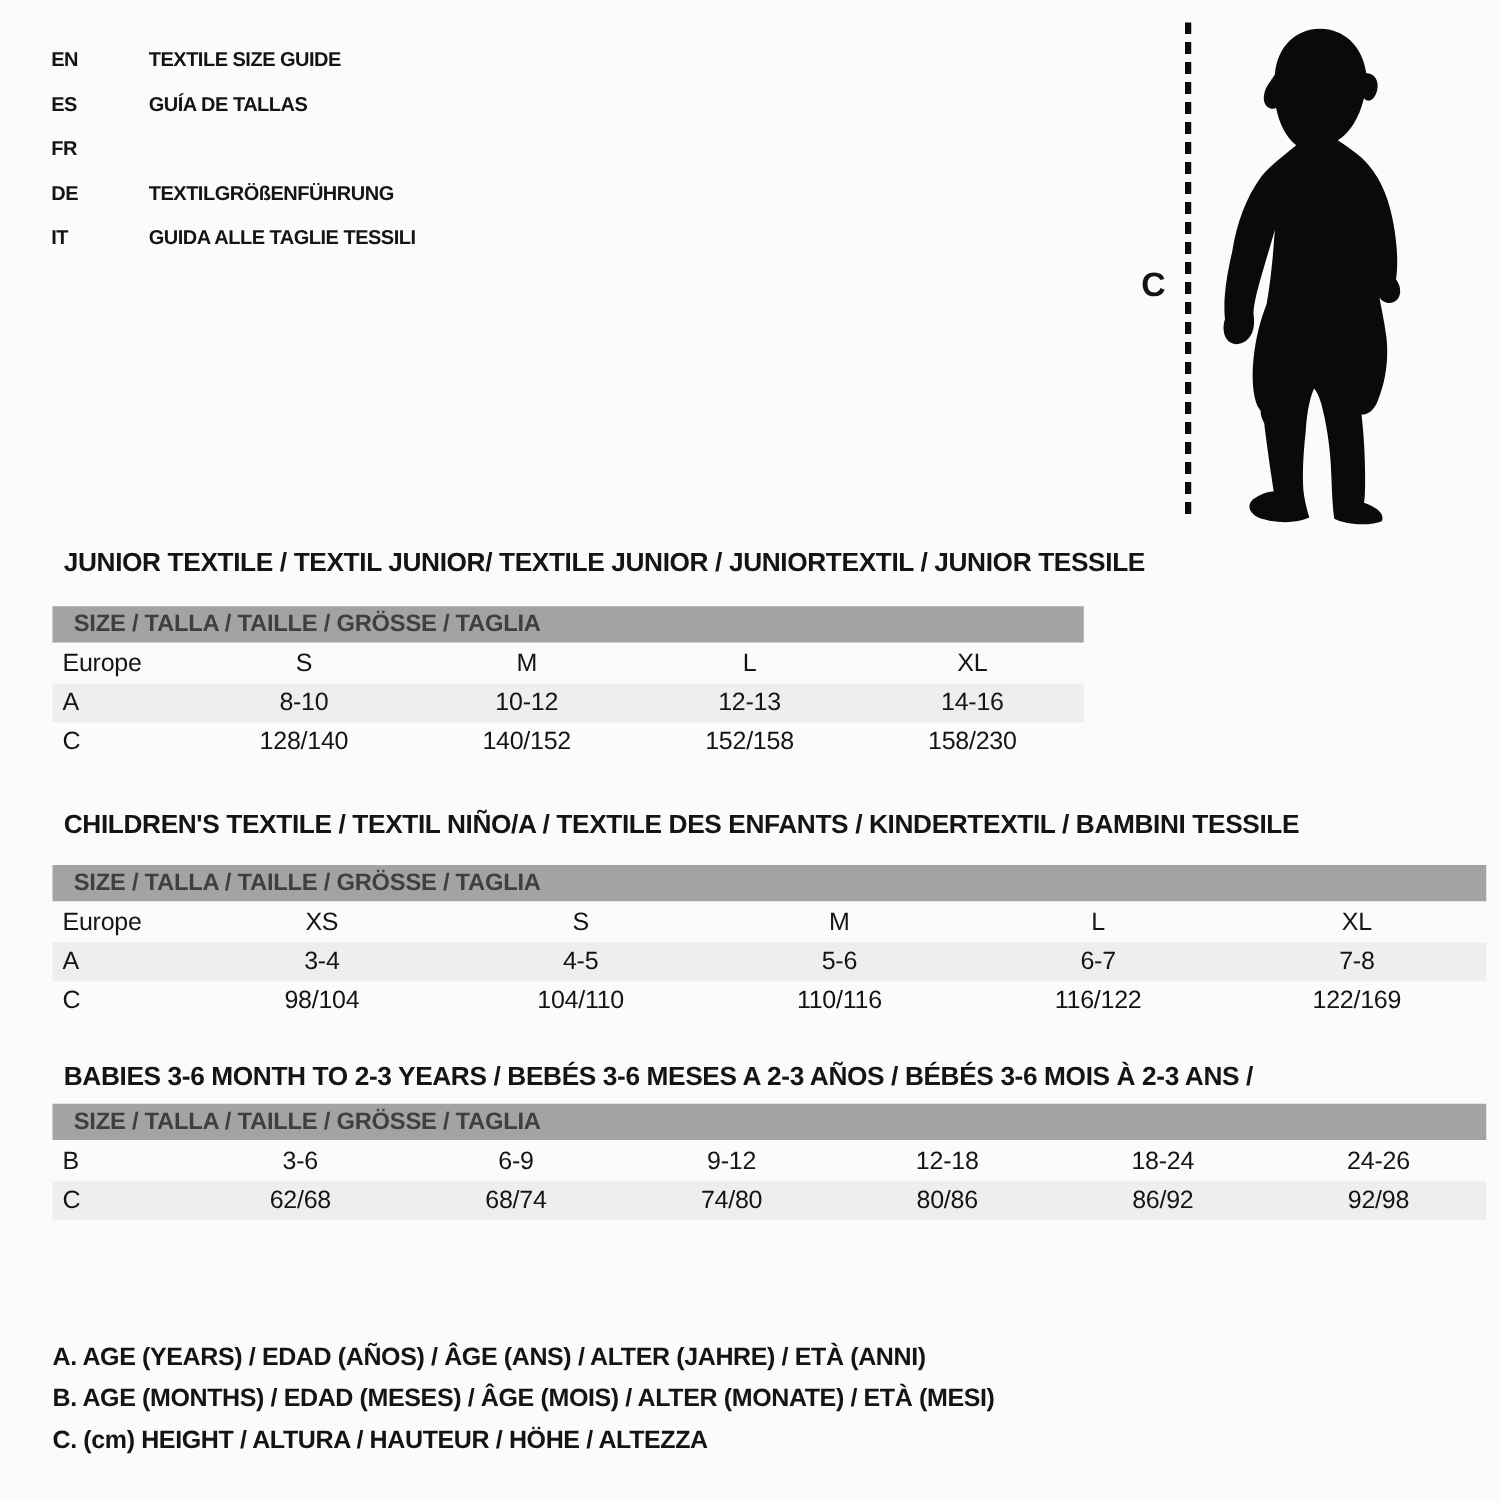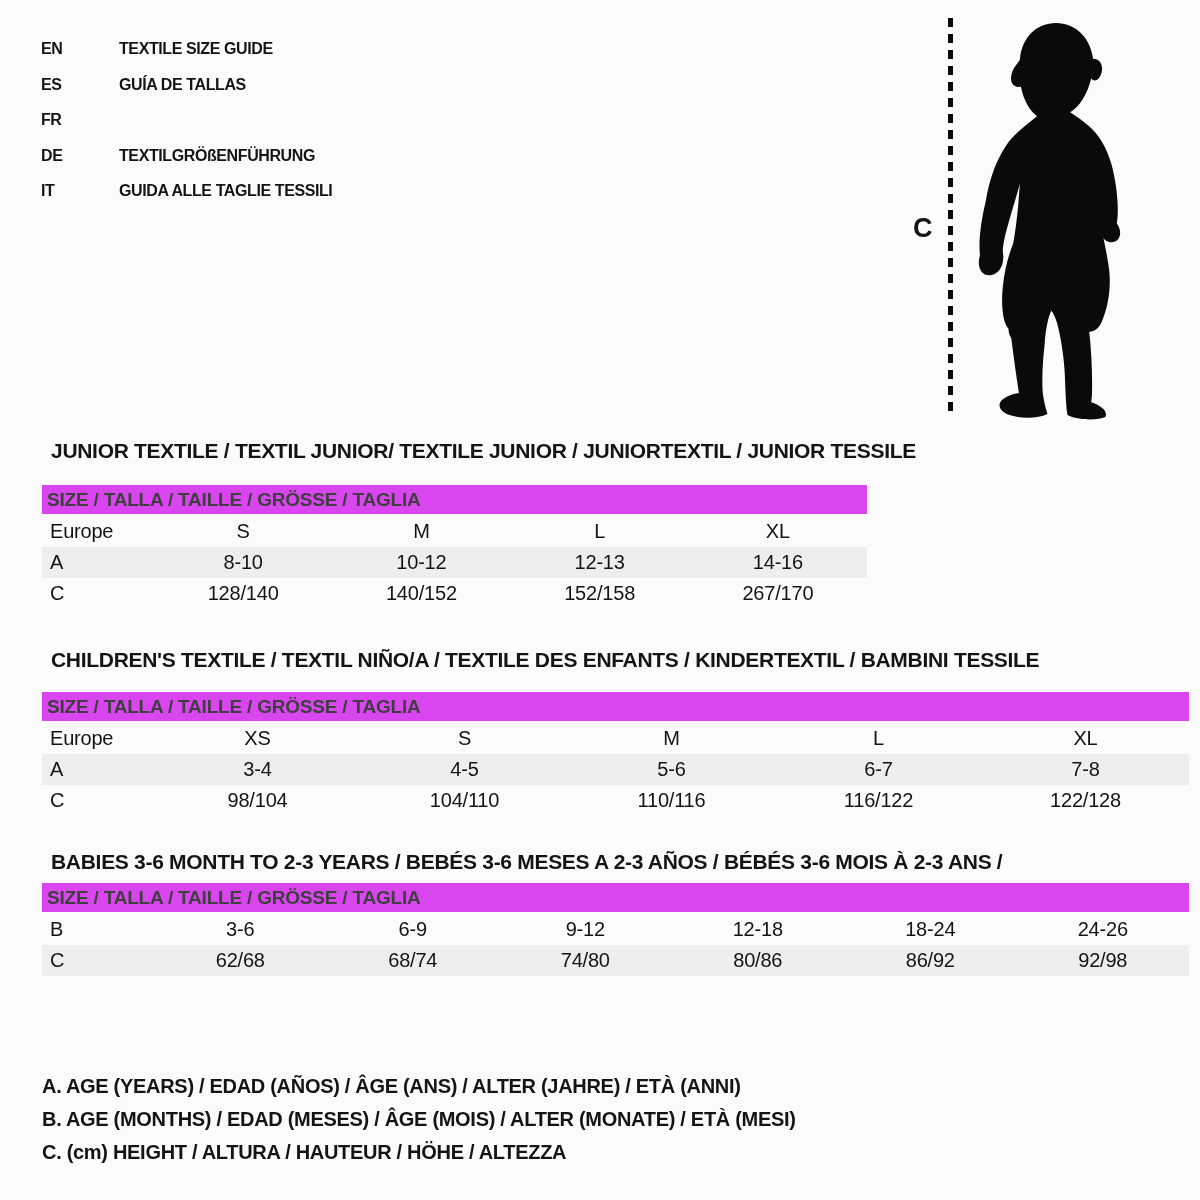--- a/index.html
+++ b/index.html
@@ -33,23 +33,23 @@
   #section-junior   { top:437px; width:825px; }
   #section-children { top:646px; width:1147px; }
   #section-babies   { top:848px; width:1147px; }
 
   .section-heading {
     font-size:21px; font-weight:700; line-height:27px;
     letter-spacing:-0.3px; padding-left:9px; white-space:nowrap;
   }
   .size-bar {
     margin-top:21px; margin-bottom:2px; height:29px; line-height:29px;
-    background:#d946ef; color:#3f3f3f;
+    background:#a3a3a3; color:#3f3f3f;
     font-size:19px; font-weight:700; letter-spacing:-0.2px;
-    padding-left:5px; box-sizing:border-box;
+    padding-left:17px; box-sizing:border-box;
   }
   #section-children .size-bar { margin-top:19px; }
   #section-babies   .size-bar { margin-top:8px; }
 
   .trow { display:flex; height:31px; line-height:31px; font-size:20px; letter-spacing:-0.2px;align-items:flex-end; }
   .trow.shaded { background:#eeeeee; }
   .row-label { width:112px; padding-left:8px; box-sizing:border-box; }
   .row-cell  { flex:1; text-align:center; }
 
   
@@ -151,21 +151,21 @@
         <div class="row-cell">8-10</div>
         <div class="row-cell">10-12</div>
         <div class="row-cell">12-13</div>
         <div class="row-cell">14-16</div>
       </div>
       <div class="trow">
         <div class="row-label">C</div>
         <div class="row-cell">128/140</div>
         <div class="row-cell">140/152</div>
         <div class="row-cell">152/158</div>
-        <div class="row-cell">267/170</div>
+        <div class="row-cell">158/230</div>
       </div>
     </div>
   <div class="section" id="section-children">
       <div class="section-heading">CHILDREN'S TEXTILE / TEXTIL NIÑO/A / TEXTILE DES ENFANTS / KINDERTEXTIL / BAMBINI TESSILE</div>
       <div class="size-bar">SIZE / TALLA / TAILLE / GRÖSSE / TAGLIA</div>
       <div class="trow">
         <div class="row-label">Europe</div>
         <div class="row-cell">XS</div>
         <div class="row-cell">S</div>
         <div class="row-cell">M</div>
@@ -179,21 +179,21 @@
         <div class="row-cell">5-6</div>
         <div class="row-cell">6-7</div>
         <div class="row-cell">7-8</div>
       </div>
       <div class="trow">
         <div class="row-label">C</div>
         <div class="row-cell">98/104</div>
         <div class="row-cell">104/110</div>
         <div class="row-cell">110/116</div>
         <div class="row-cell">116/122</div>
-        <div class="row-cell">122/128</div>
+        <div class="row-cell">122/169</div>
       </div>
     </div>
   <div class="section" id="section-babies">
       <div class="section-heading">BABIES 3-6 MONTH TO 2-3 YEARS / BEBÉS 3-6 MESES A 2-3 AÑOS / BÉBÉS 3-6 MOIS À 2-3 ANS /</div>
       <div class="size-bar">SIZE / TALLA / TAILLE / GRÖSSE / TAGLIA</div>
       <div class="trow">
         <div class="row-label">B</div>
         <div class="row-cell">3-6</div>
         <div class="row-cell">6-9</div>
         <div class="row-cell">9-12</div>

